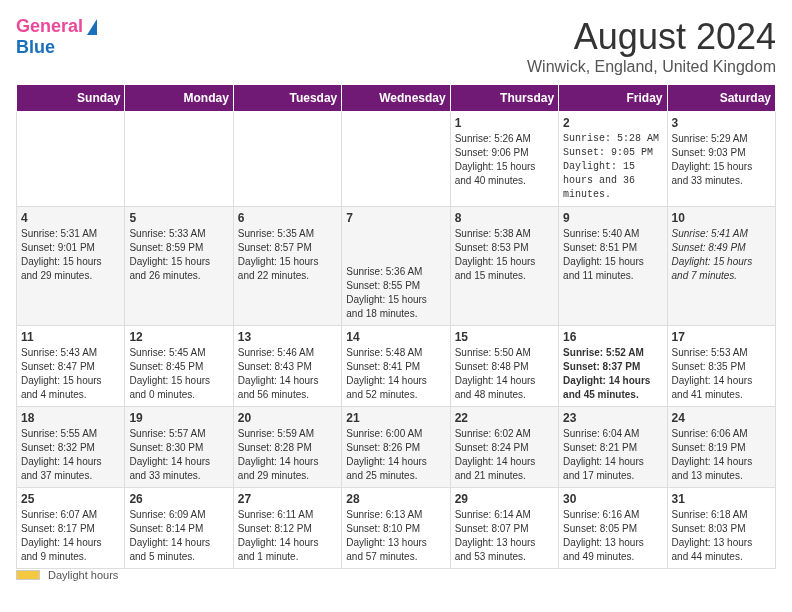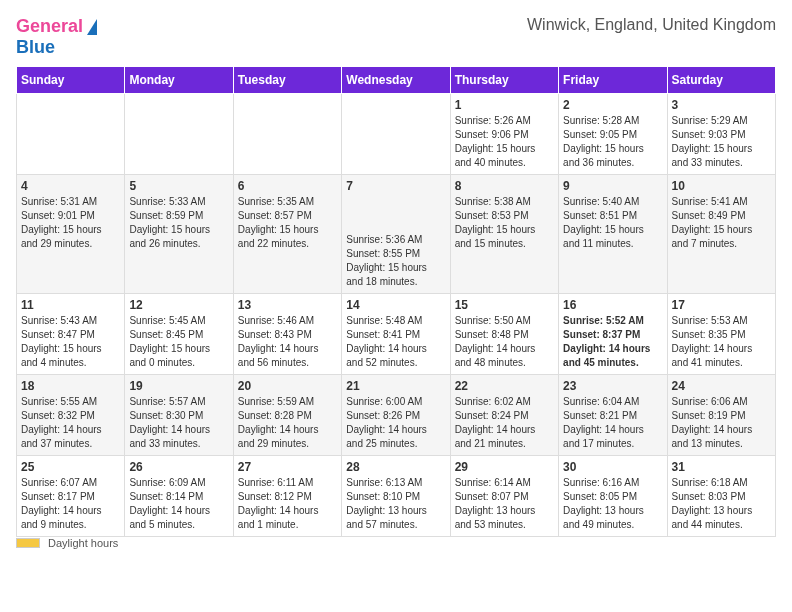--- a/index.html
+++ b/index.html
@@ -55,24 +55,24 @@
     .subtitle {
       font-size: 16px;
       color: #555;
     }
     .calendar {
       width: 100%;
       border-collapse: collapse;
       font-size: 11px;
     }
     .calendar th {
-      background: #6d28d9;
+      background: #701a75;
       color: #fff;
       padding: 6px 4px;
-      text-align: left;
+      text-align: right;
       font-size: 12px;
       font-weight: bold;
       border: 1px solid #fff;
     }
     .calendar td {
       border: 1px solid #ddd;
       vertical-align: top;
       padding: 4px;
       width: calc(100% / 7);
       min-height: 80px;
@@ -115,20 +115,21 @@
 
 <div class="header-area">
   <div class="logo">
     <div class="logo-text">
       <span class="logo-general">General</span>
       <div class="logo-triangle"></div>
     </div>
     <span class="logo-blue">Blue</span>
   </div>
   <div class="title-area">
+    <div class="main-title">August 2024</div>
     <div class="subtitle">Winwick, England, United Kingdom</div>
   </div>
 </div>
 
 <table class="calendar">
   <thead>
     <tr>
     <th>Sunday</th>
         <th>Monday</th>
         <th>Tuesday</th>
@@ -145,21 +146,21 @@
         <td class="empty-cell"></td>
         <td class="empty-cell"></td>
         <td>
           <div class="day-number">1</div>
           <div class="day-info" style="white-space: pre-line;">Sunrise: 5:26 AM
 Sunset: 9:06 PM
 Daylight: 15 hours and 40 minutes.</div>
         </td>
         <td>
           <div class="day-number">2</div>
-          <div class="day-info" style="white-space: pre-line;">Sunrise: 5:28 AM
+          <div class="day-info" style="white-space: pre-line; font-family: Liberation Mono, monospace;">Sunrise: 5:28 AM
 Sunset: 9:05 PM
 Daylight: 15 hours and 36 minutes.</div>
         </td>
         <td>
           <div class="day-number">3</div>
           <div class="day-info" style="white-space: pre-line;">Sunrise: 5:29 AM
 Sunset: 9:03 PM
 Daylight: 15 hours and 33 minutes.</div>
         </td>
       </tr>
@@ -195,21 +196,21 @@
 Daylight: 15 hours and 15 minutes.</div>
         </td>
         <td>
           <div class="day-number">9</div>
           <div class="day-info" style="white-space: pre-line;">Sunrise: 5:40 AM
 Sunset: 8:51 PM
 Daylight: 15 hours and 11 minutes.</div>
         </td>
         <td>
           <div class="day-number">10</div>
-          <div class="day-info" style="white-space: pre-line;">Sunrise: 5:41 AM
+          <div class="day-info" style="white-space: pre-line; font-style: italic;">Sunrise: 5:41 AM
 Sunset: 8:49 PM
 Daylight: 15 hours and 7 minutes.</div>
         </td>
       </tr>
       <tr>
         <td>
           <div class="day-number">11</div>
           <div class="day-info" style="white-space: pre-line;">Sunrise: 5:43 AM
 Sunset: 8:47 PM
 Daylight: 15 hours and 4 minutes.</div>

